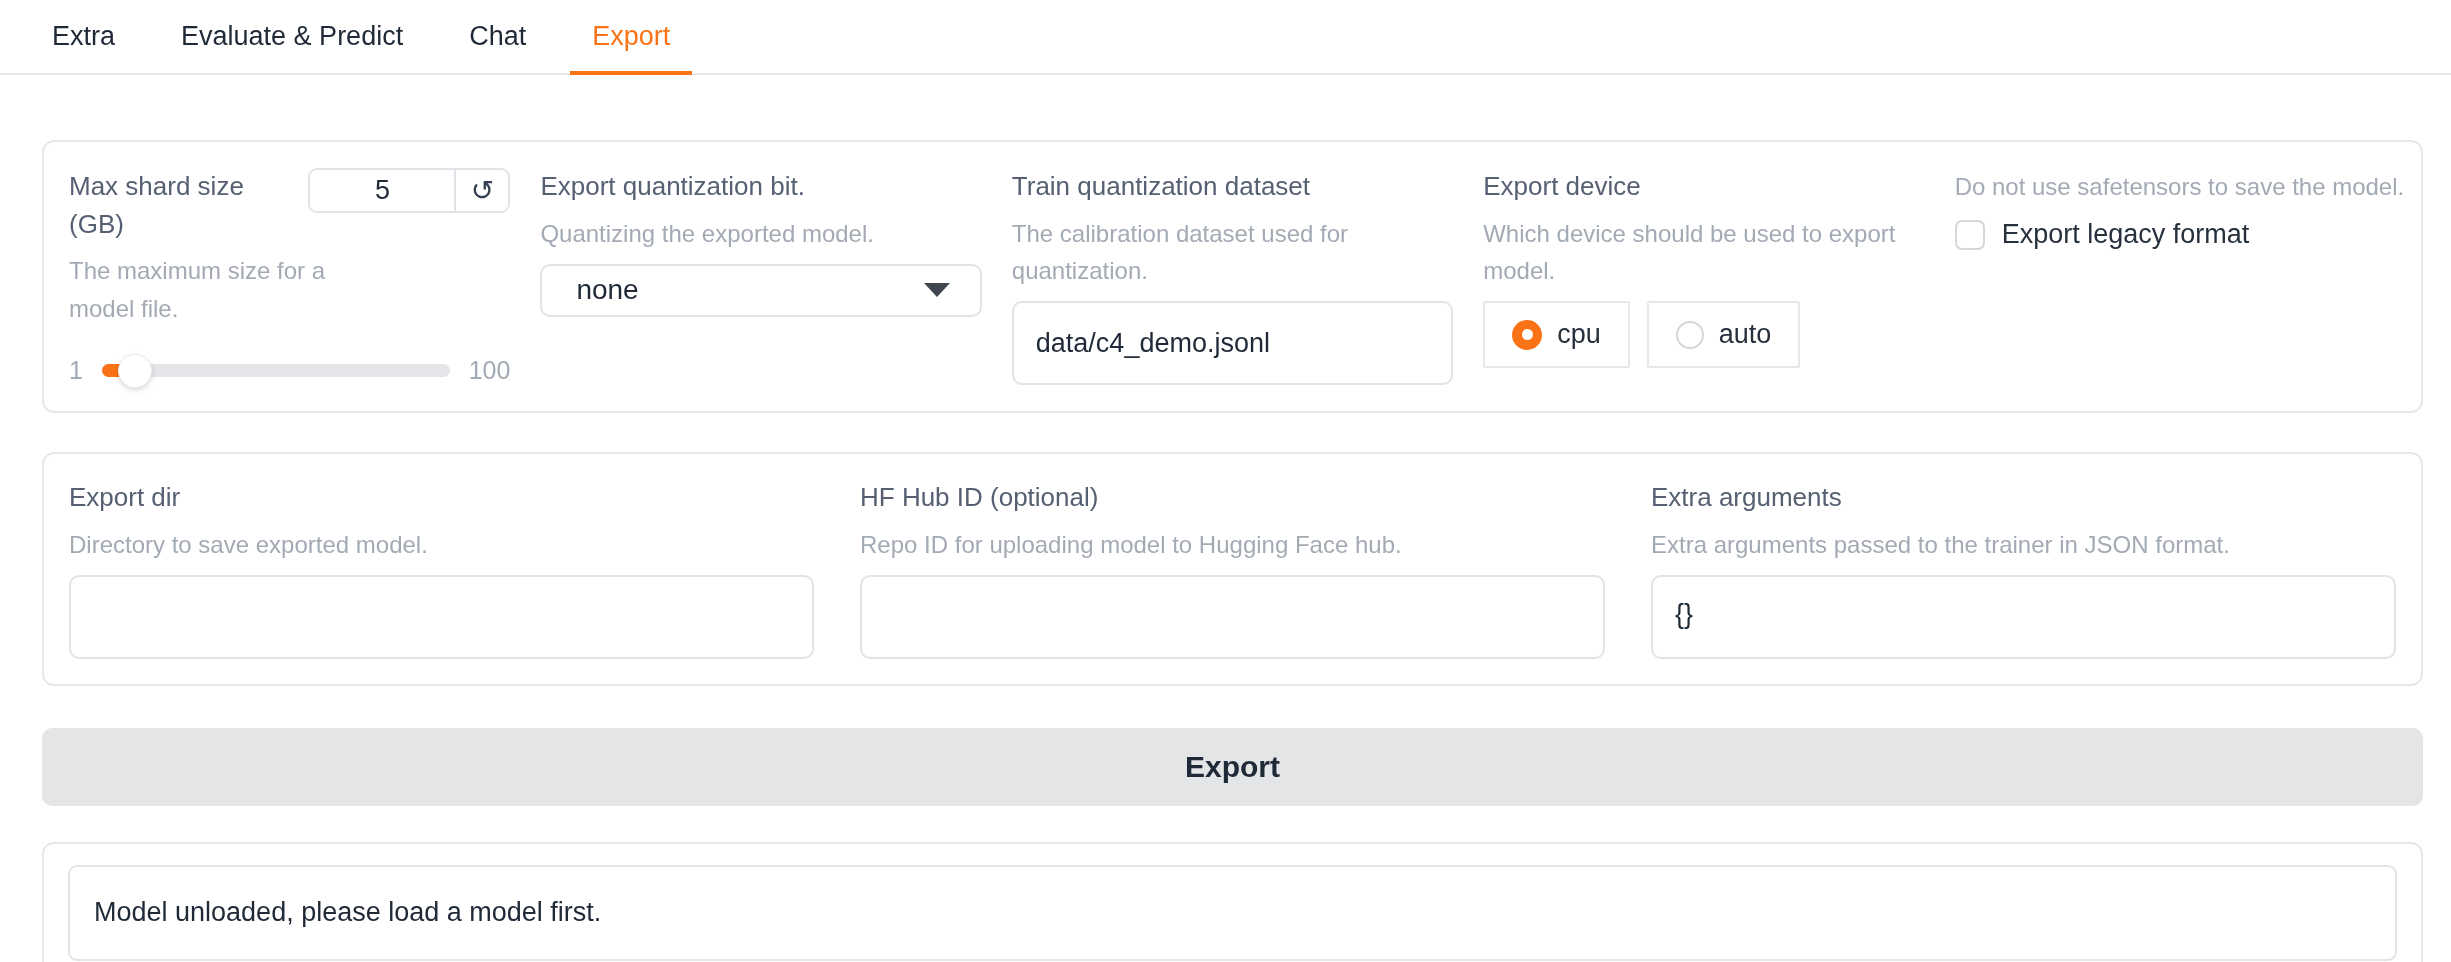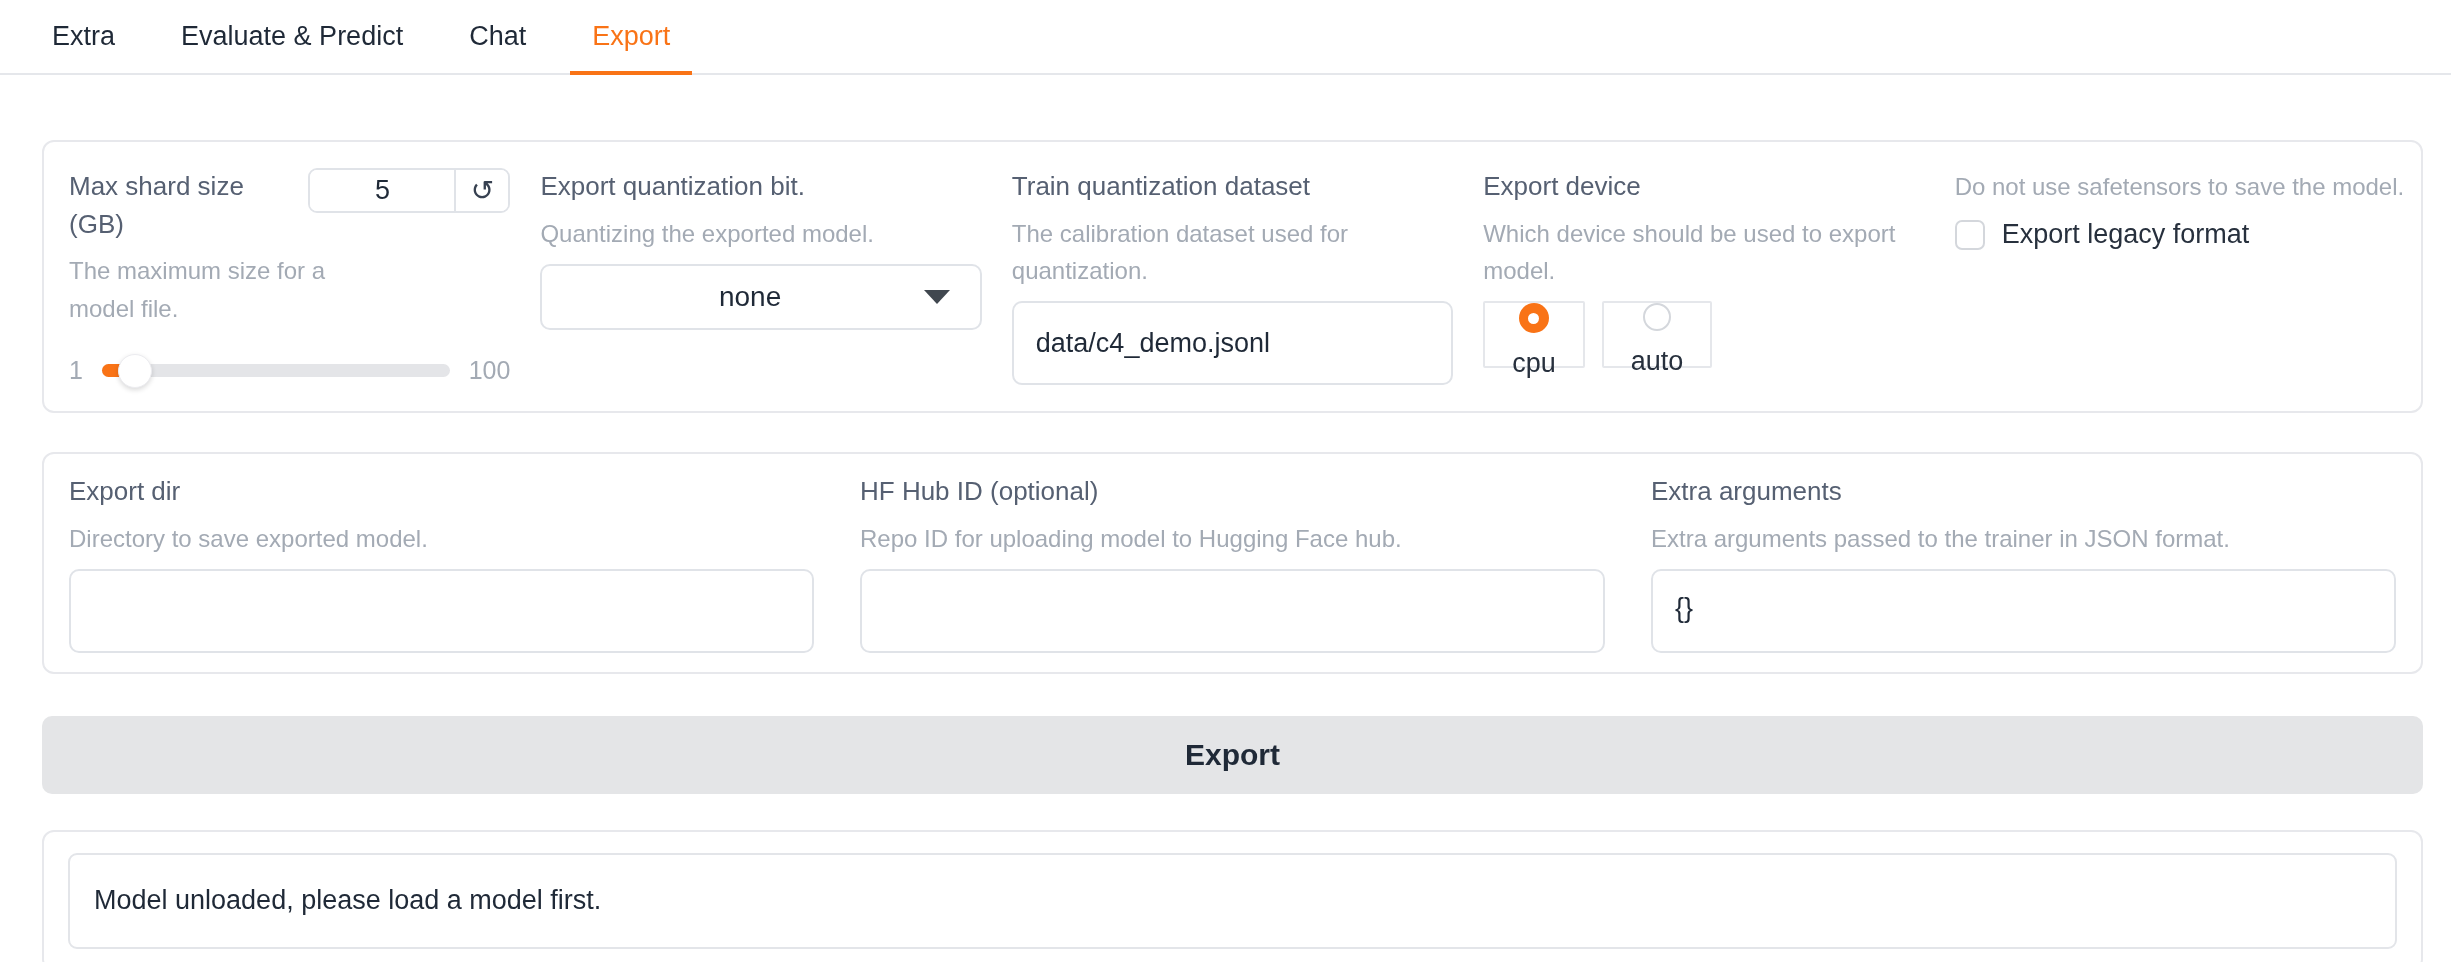--- a/index.html
+++ b/index.html
@@ -27,21 +27,21 @@
   .tab.active { color:#f97316; border-bottom-color:#f97316; }
 
   
   .content { padding: 0 28px 0 42px; }
 
   .panel {
     border:2px solid #e7e8ec; border-radius:12px; background:#fff;
     display:flex;
   }
   .panel1 { margin-top:65px; padding:26px 25px; gap:30px; min-height:257px; }
-  .panel2 { margin-top:39px; padding:19px 25px; gap:46px; min-height:205px;align-items:center; }
+  .panel2 { margin-top:39px; padding:25px 25px; gap:46px; min-height:205px;align-items:center; }
 
   .col { flex:1; display:flex; flex-direction:column; min-width:0; }
 
   .blk-label { font-size:26px; line-height:1.45; color:#566072; }
   .blk-info  { font-size:24px; line-height:1.55; color:#a3aab4; margin-top:9px; }
   .nowrap { white-space:nowrap; }
 
   
   .row-top { display:flex; justify-content:space-between; align-items:flex-start; }
   .num-wrap {
@@ -71,25 +71,24 @@
   }
   .slider-handle {
     position:absolute; left:9.5%; top:50%; transform:translate(-50%,-50%);
     width:34px; height:34px; border-radius:50%;
     background:#ffffff; border:1px solid #ececf0;
     box-shadow:0 2px 5px rgba(0,0,0,0.15); cursor:grab;
   }
 
   
   .dropdown {
-    margin-top:12px; height:66px;
+    margin-top:12px; height:53px;
     border:2px solid #e0e3e8; border-radius:10px; background:#fff;
     display:flex; align-items:center; padding:0 30px 0 34px;
     cursor:pointer;
-    text-align:center;
   }
   .dropdown-value { flex:1; font-size:28px; color:#1f2937; }
   .dropdown-arrow {
     width:0; height:0; flex:none;
     border-left:13px solid transparent; border-right:13px solid transparent;
     border-top:14px solid #40474f;
   }
 
   
   .text-input {
@@ -98,21 +97,21 @@
     font-size:27px; color:#1f2937; font-family:inherit;
     padding:0 22px; outline:none;
   }
   textarea.text-input { resize:none; padding-top:20px; line-height:1.3; overflow:hidden; }
 
   
   .radio-row { display:flex; gap:17px; margin-top:12px; }
   .radio-pill {
     display:flex; align-items:center; gap:15px;
     border:2px solid #e5e7eb; border-radius:2px; background:#fff;
-    height:67px; padding:0 27px; cursor:pointer;flex-direction:column;
+    height:67px; padding:0 27px; cursor:pointer;
   }
   .radio-dot-on {
     width:30px; height:30px; border-radius:50%; background:#f97316;
     display:flex; align-items:center; justify-content:center; flex:none;
   }
   .radio-dot-on::after { content:""; width:11px; height:11px; border-radius:50%; background:#fff; }
   .radio-dot-off {
     width:28px; height:28px; border-radius:50%; background:#fff;
     border:2px solid #d4d7dc; flex:none;
   }

